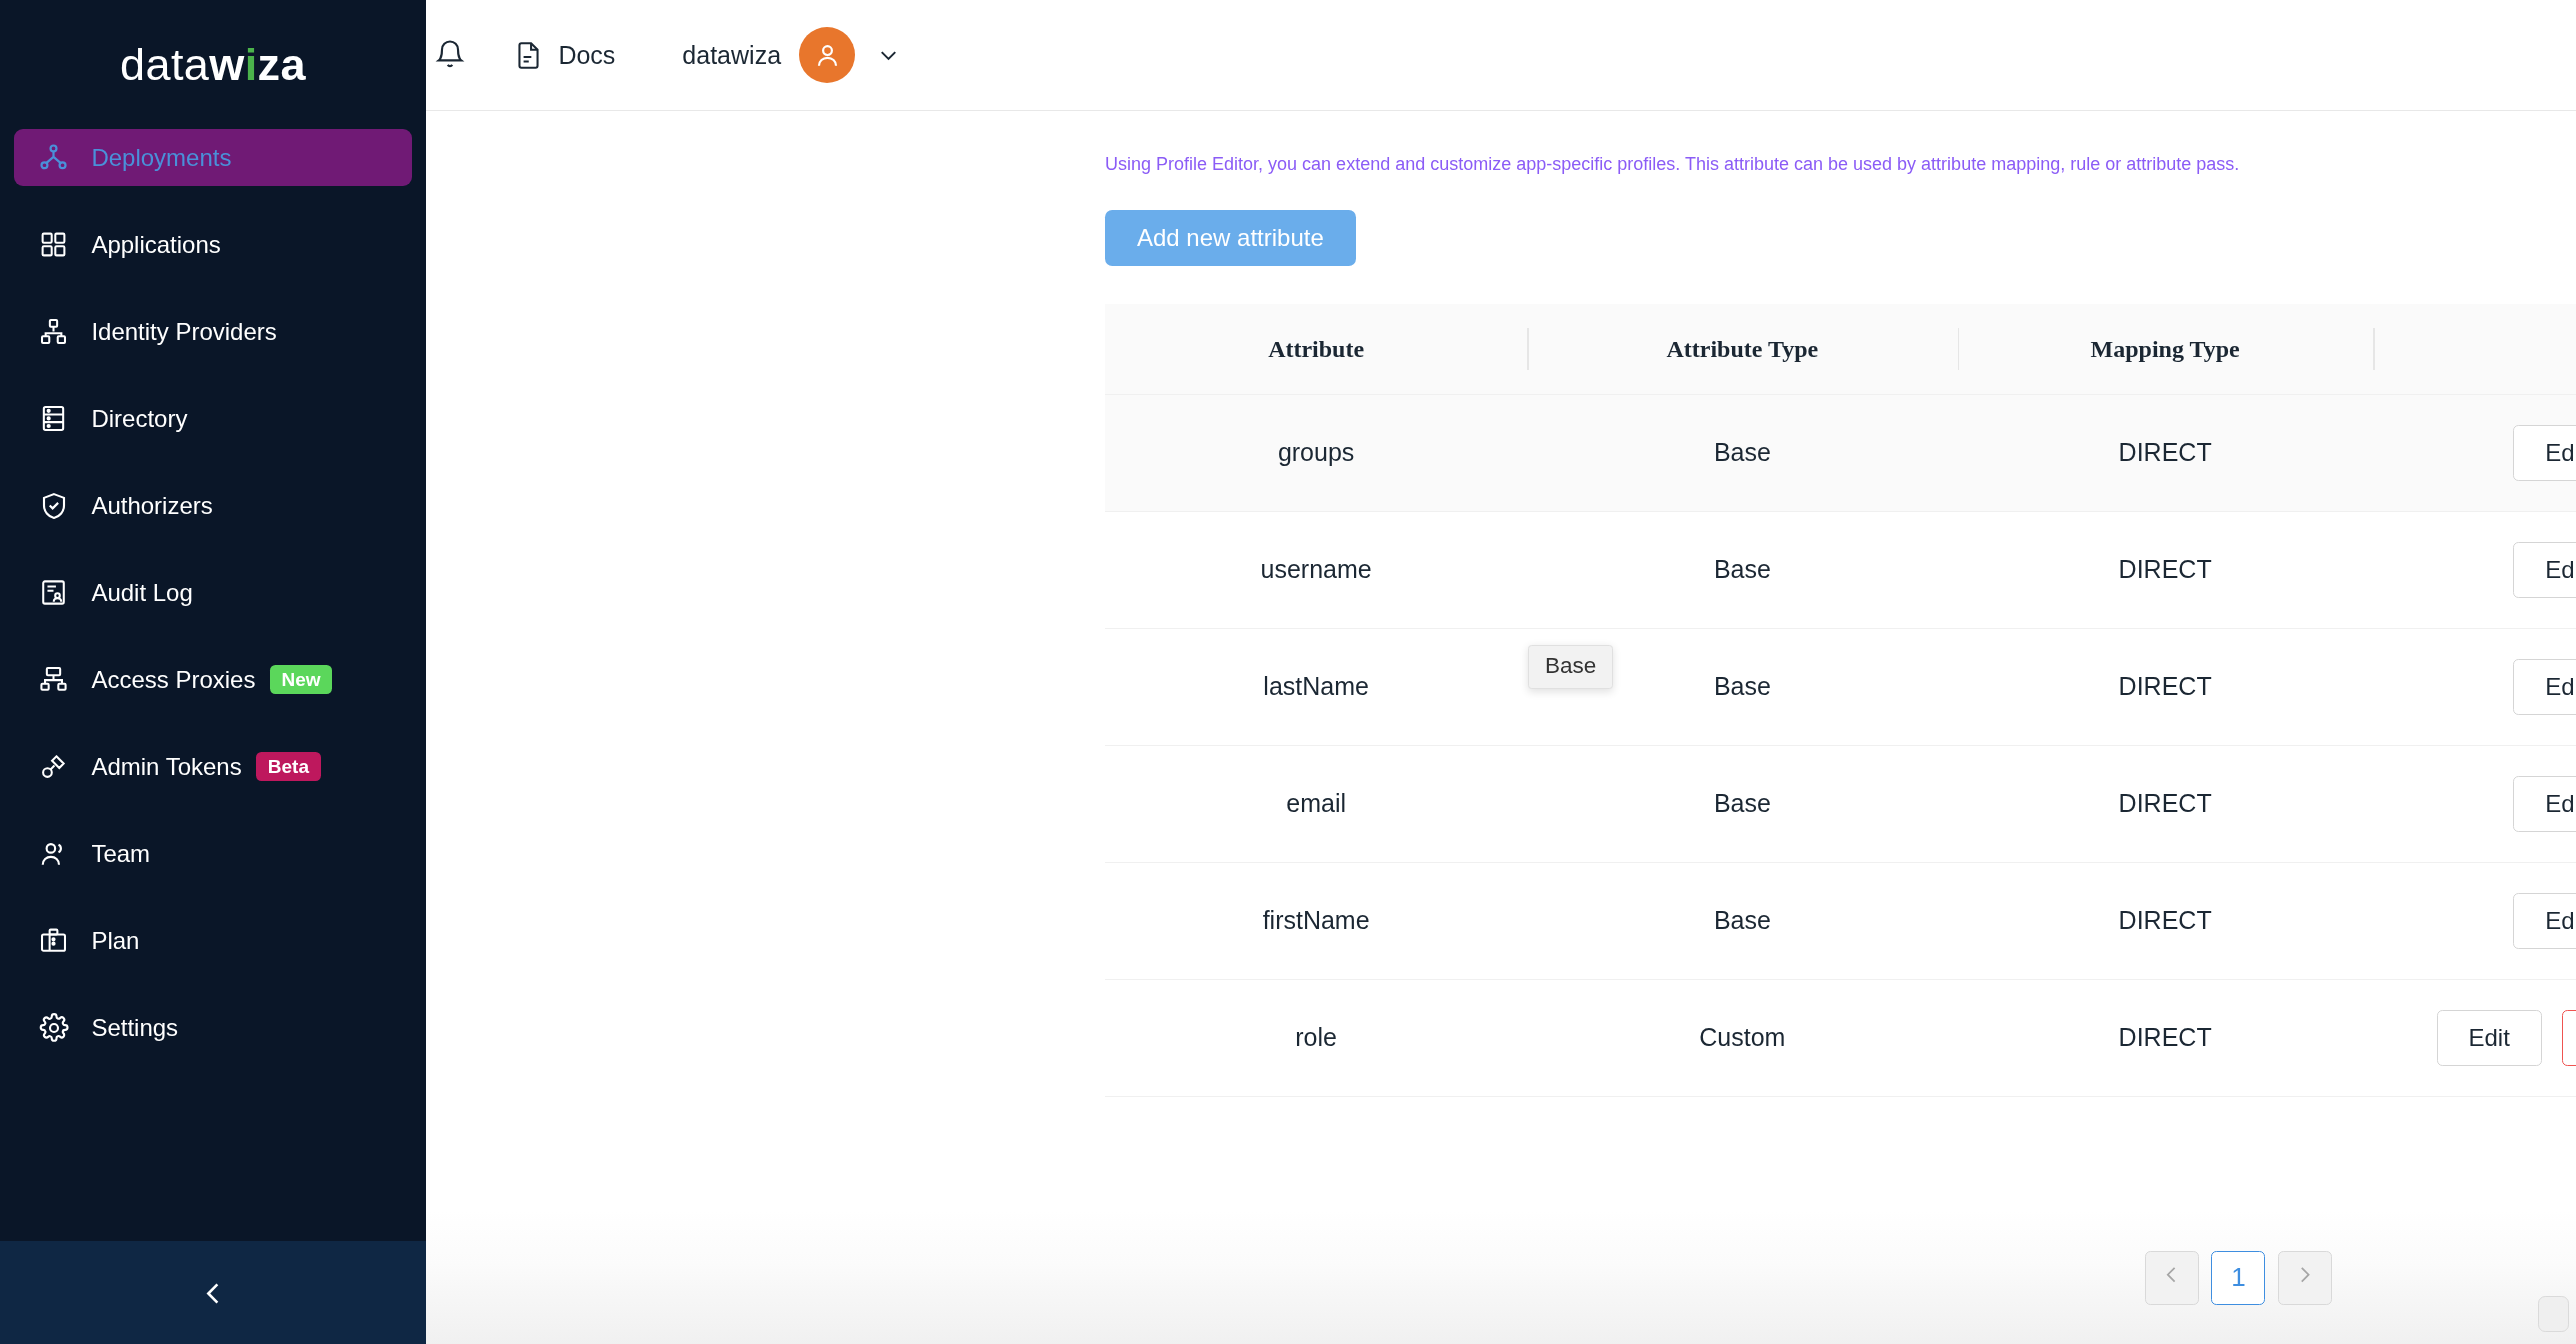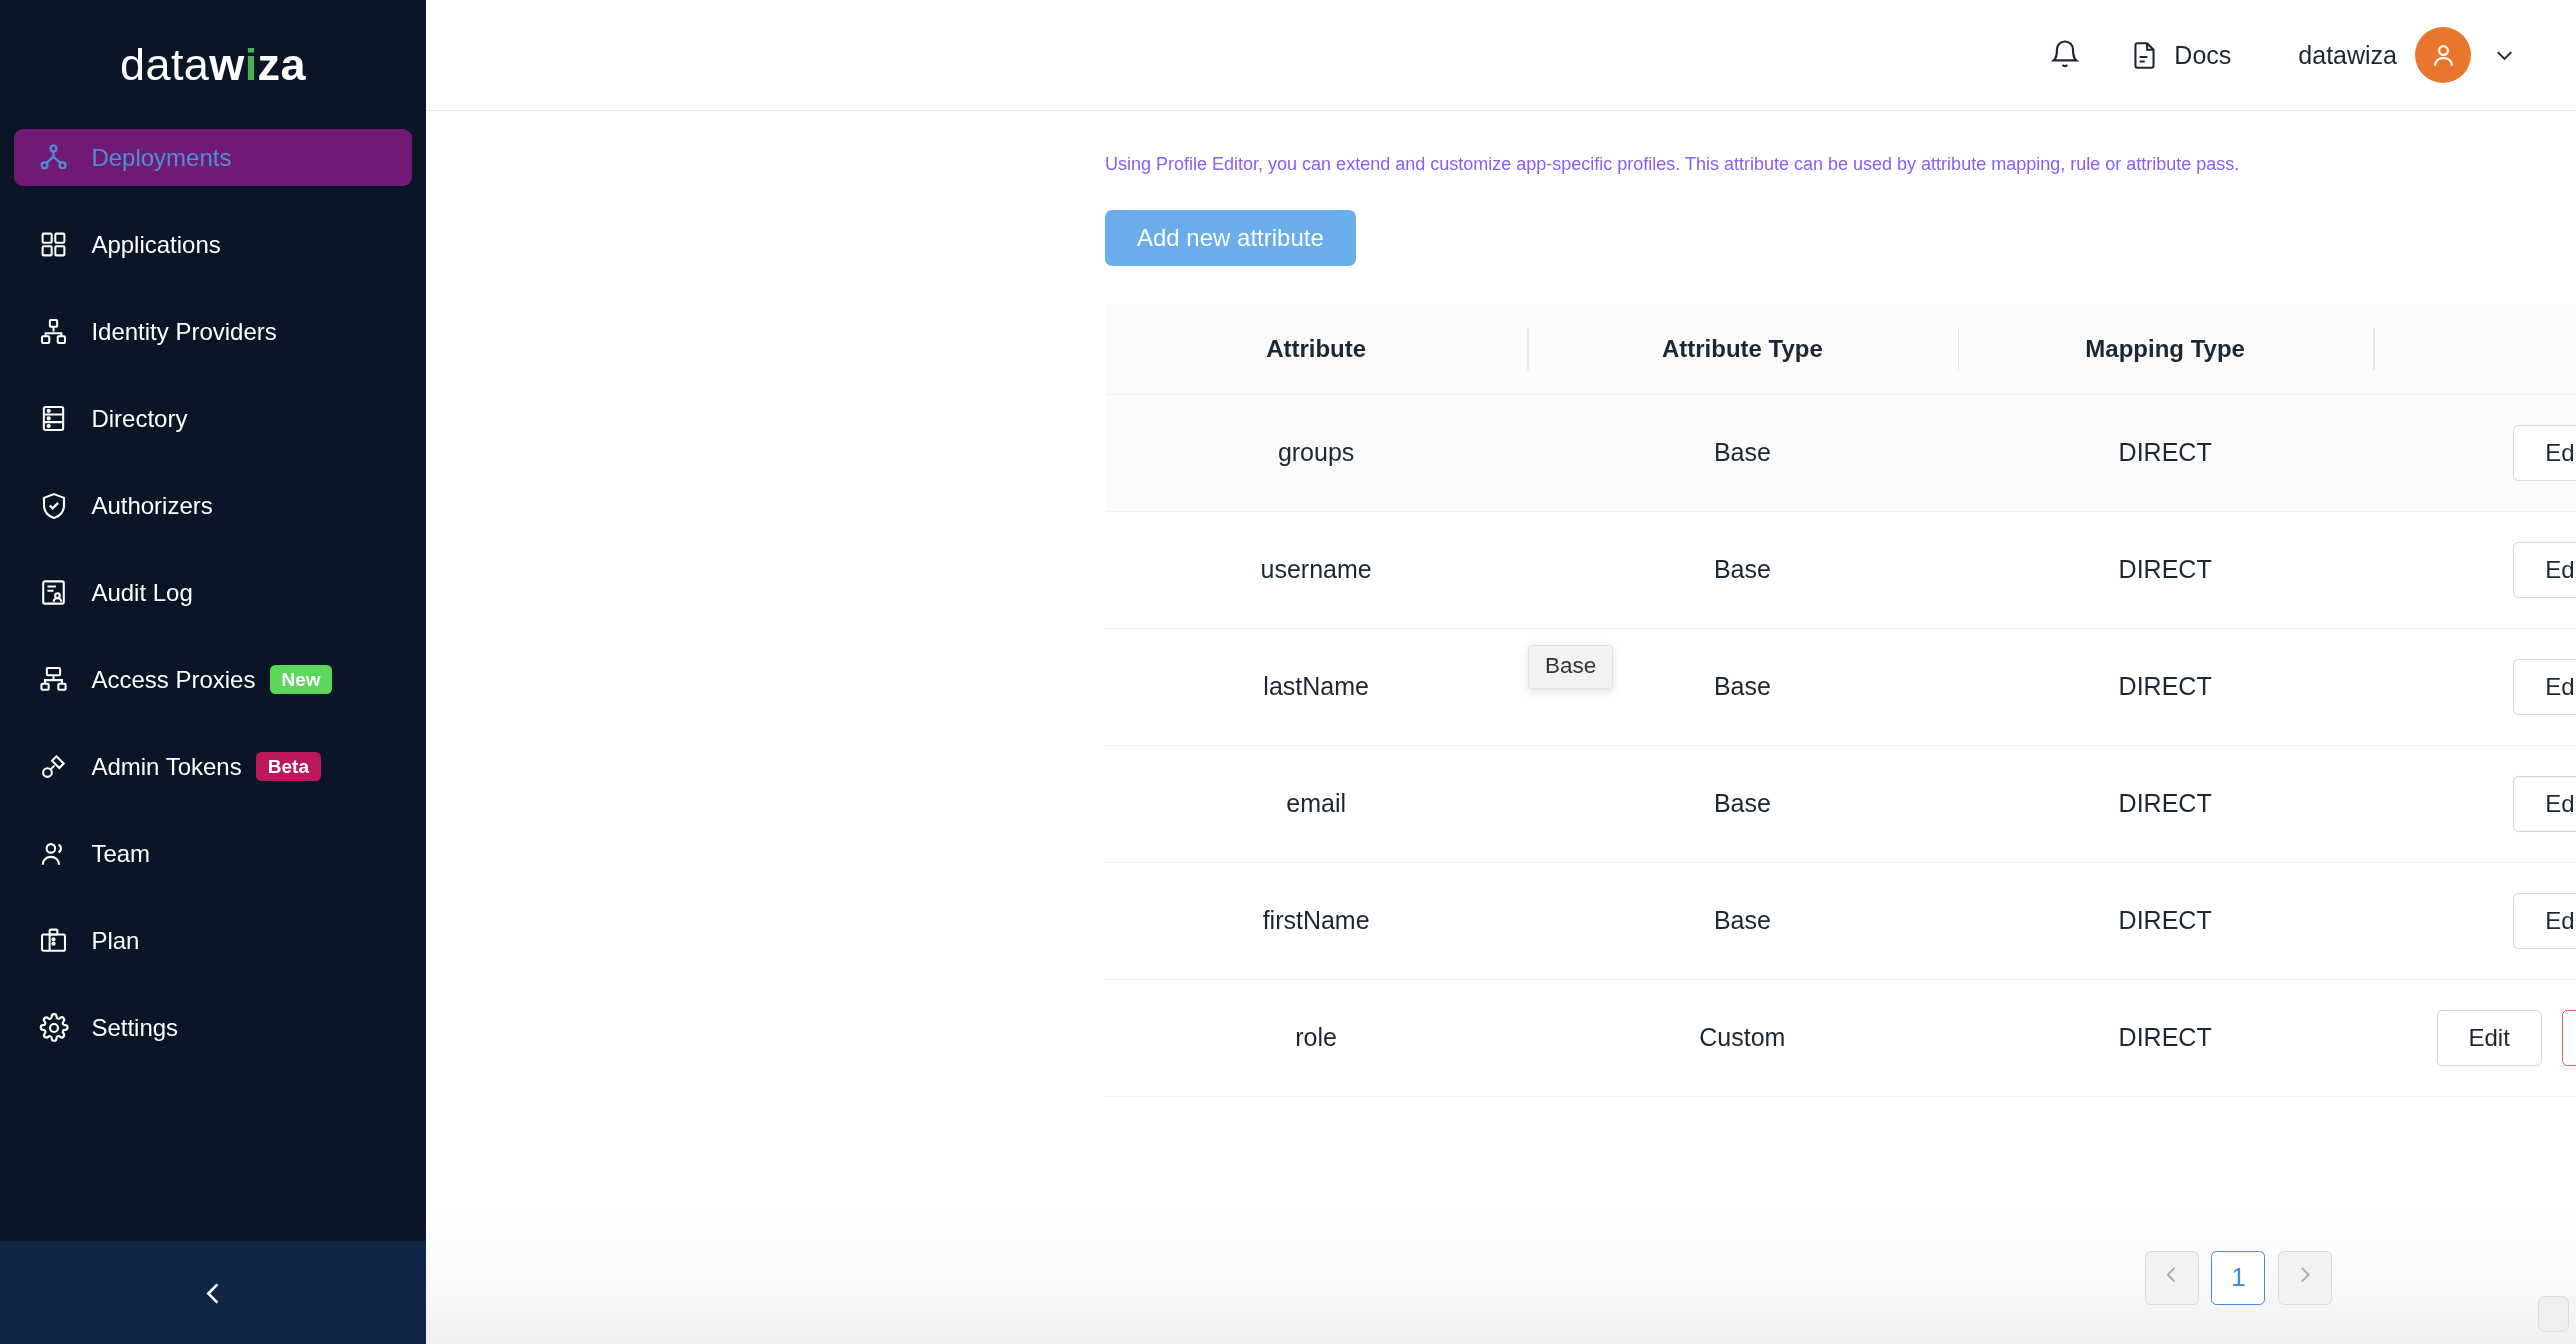--- a/index.html
+++ b/index.html
@@ -112,21 +112,20 @@
     position: relative;
     background: #ffffff;
     overflow: hidden;
   }
 
   .topbar {
     height: 111px;
     border-bottom: 1.8px solid #e8e8e8;
     display: flex;
     align-items: center;
-    justify-content: flex-end;
     padding-right: 58px;
     background: #ffffff;
   }
   .top-actions { display: flex; align-items: center; }
 
   .bell-btn {
     width: 47px; height: 47px;
     display: flex; align-items: center; justify-content: center;
     cursor: pointer;
     margin-right: 40px;
@@ -218,20 +217,21 @@
   }
   .table thead th {
     background: #fafafa;
     height: 90px;
     font-size: 24px;
     font-weight: 700;
     color: #1b2733;
     text-align: center;
     position: relative;
     vertical-align: middle;
+    font-family: Liberation Serif, serif;
   }
   .table thead th.div::before {
     content: "";
     position: absolute;
     left: 0; top: 24px; bottom: 24px;
     width: 1.8px;
     background: #e6e6e6;
   }
   .table tbody td {
     height: 117px;

